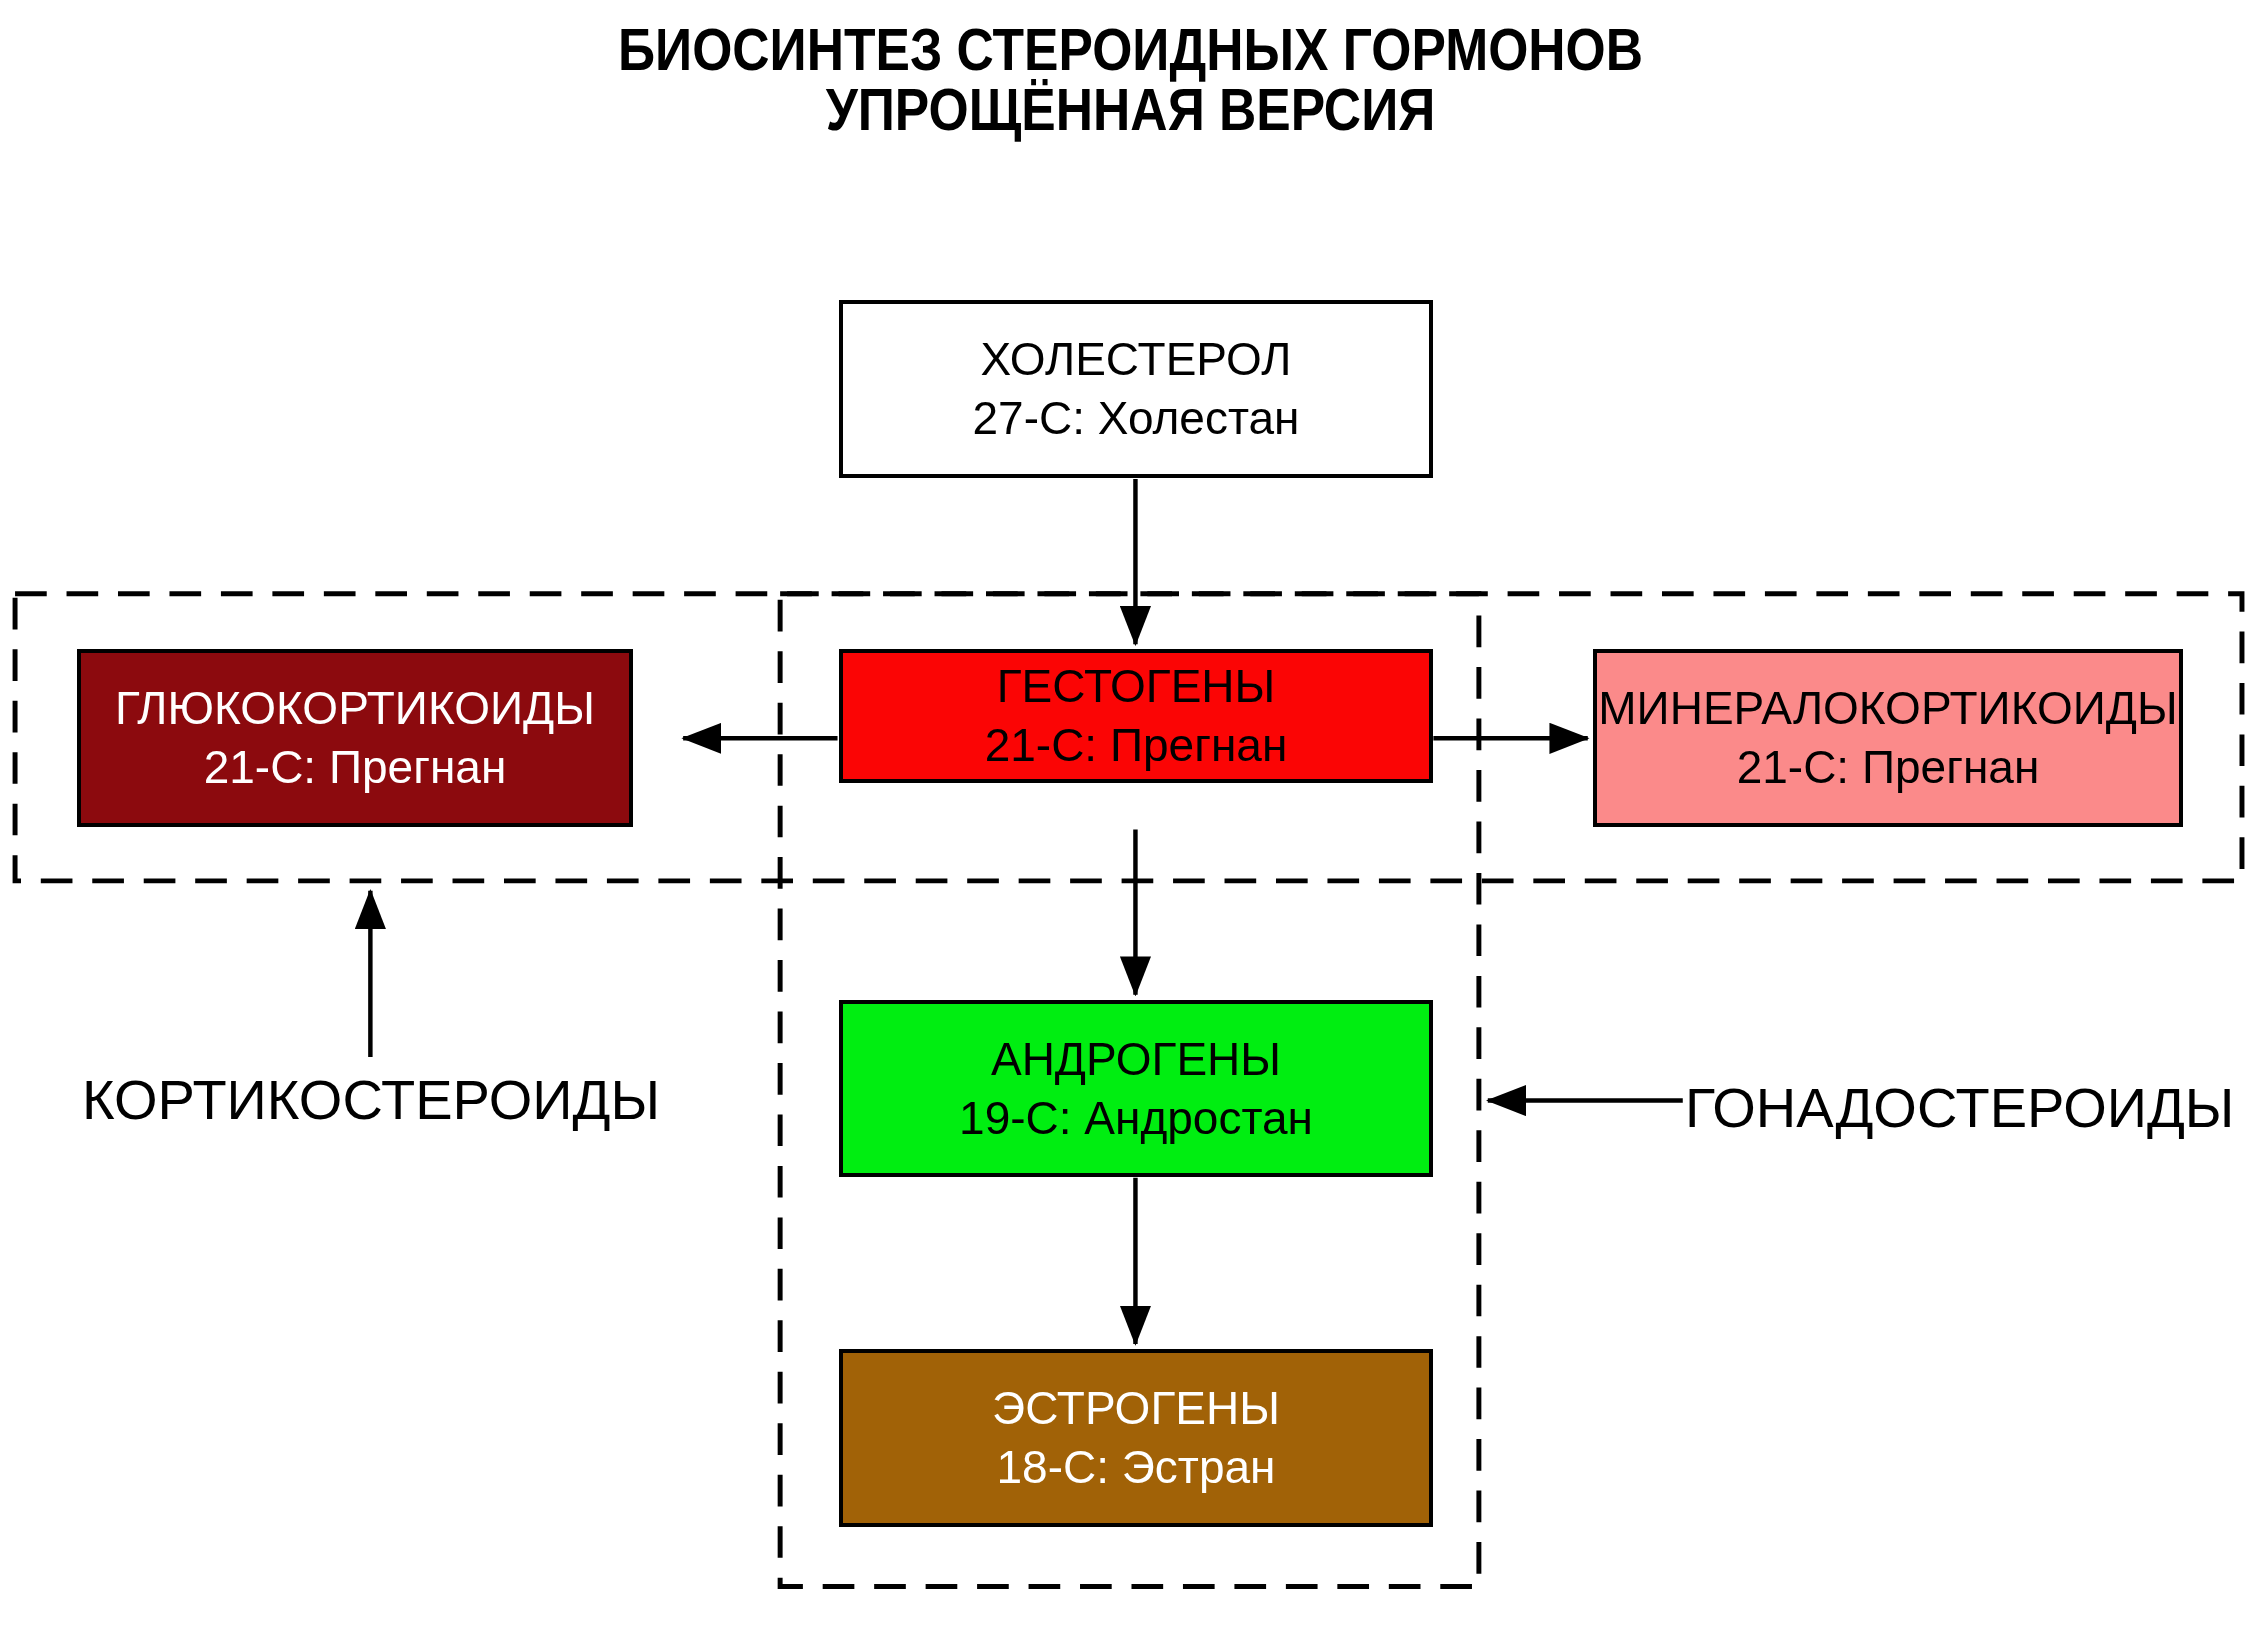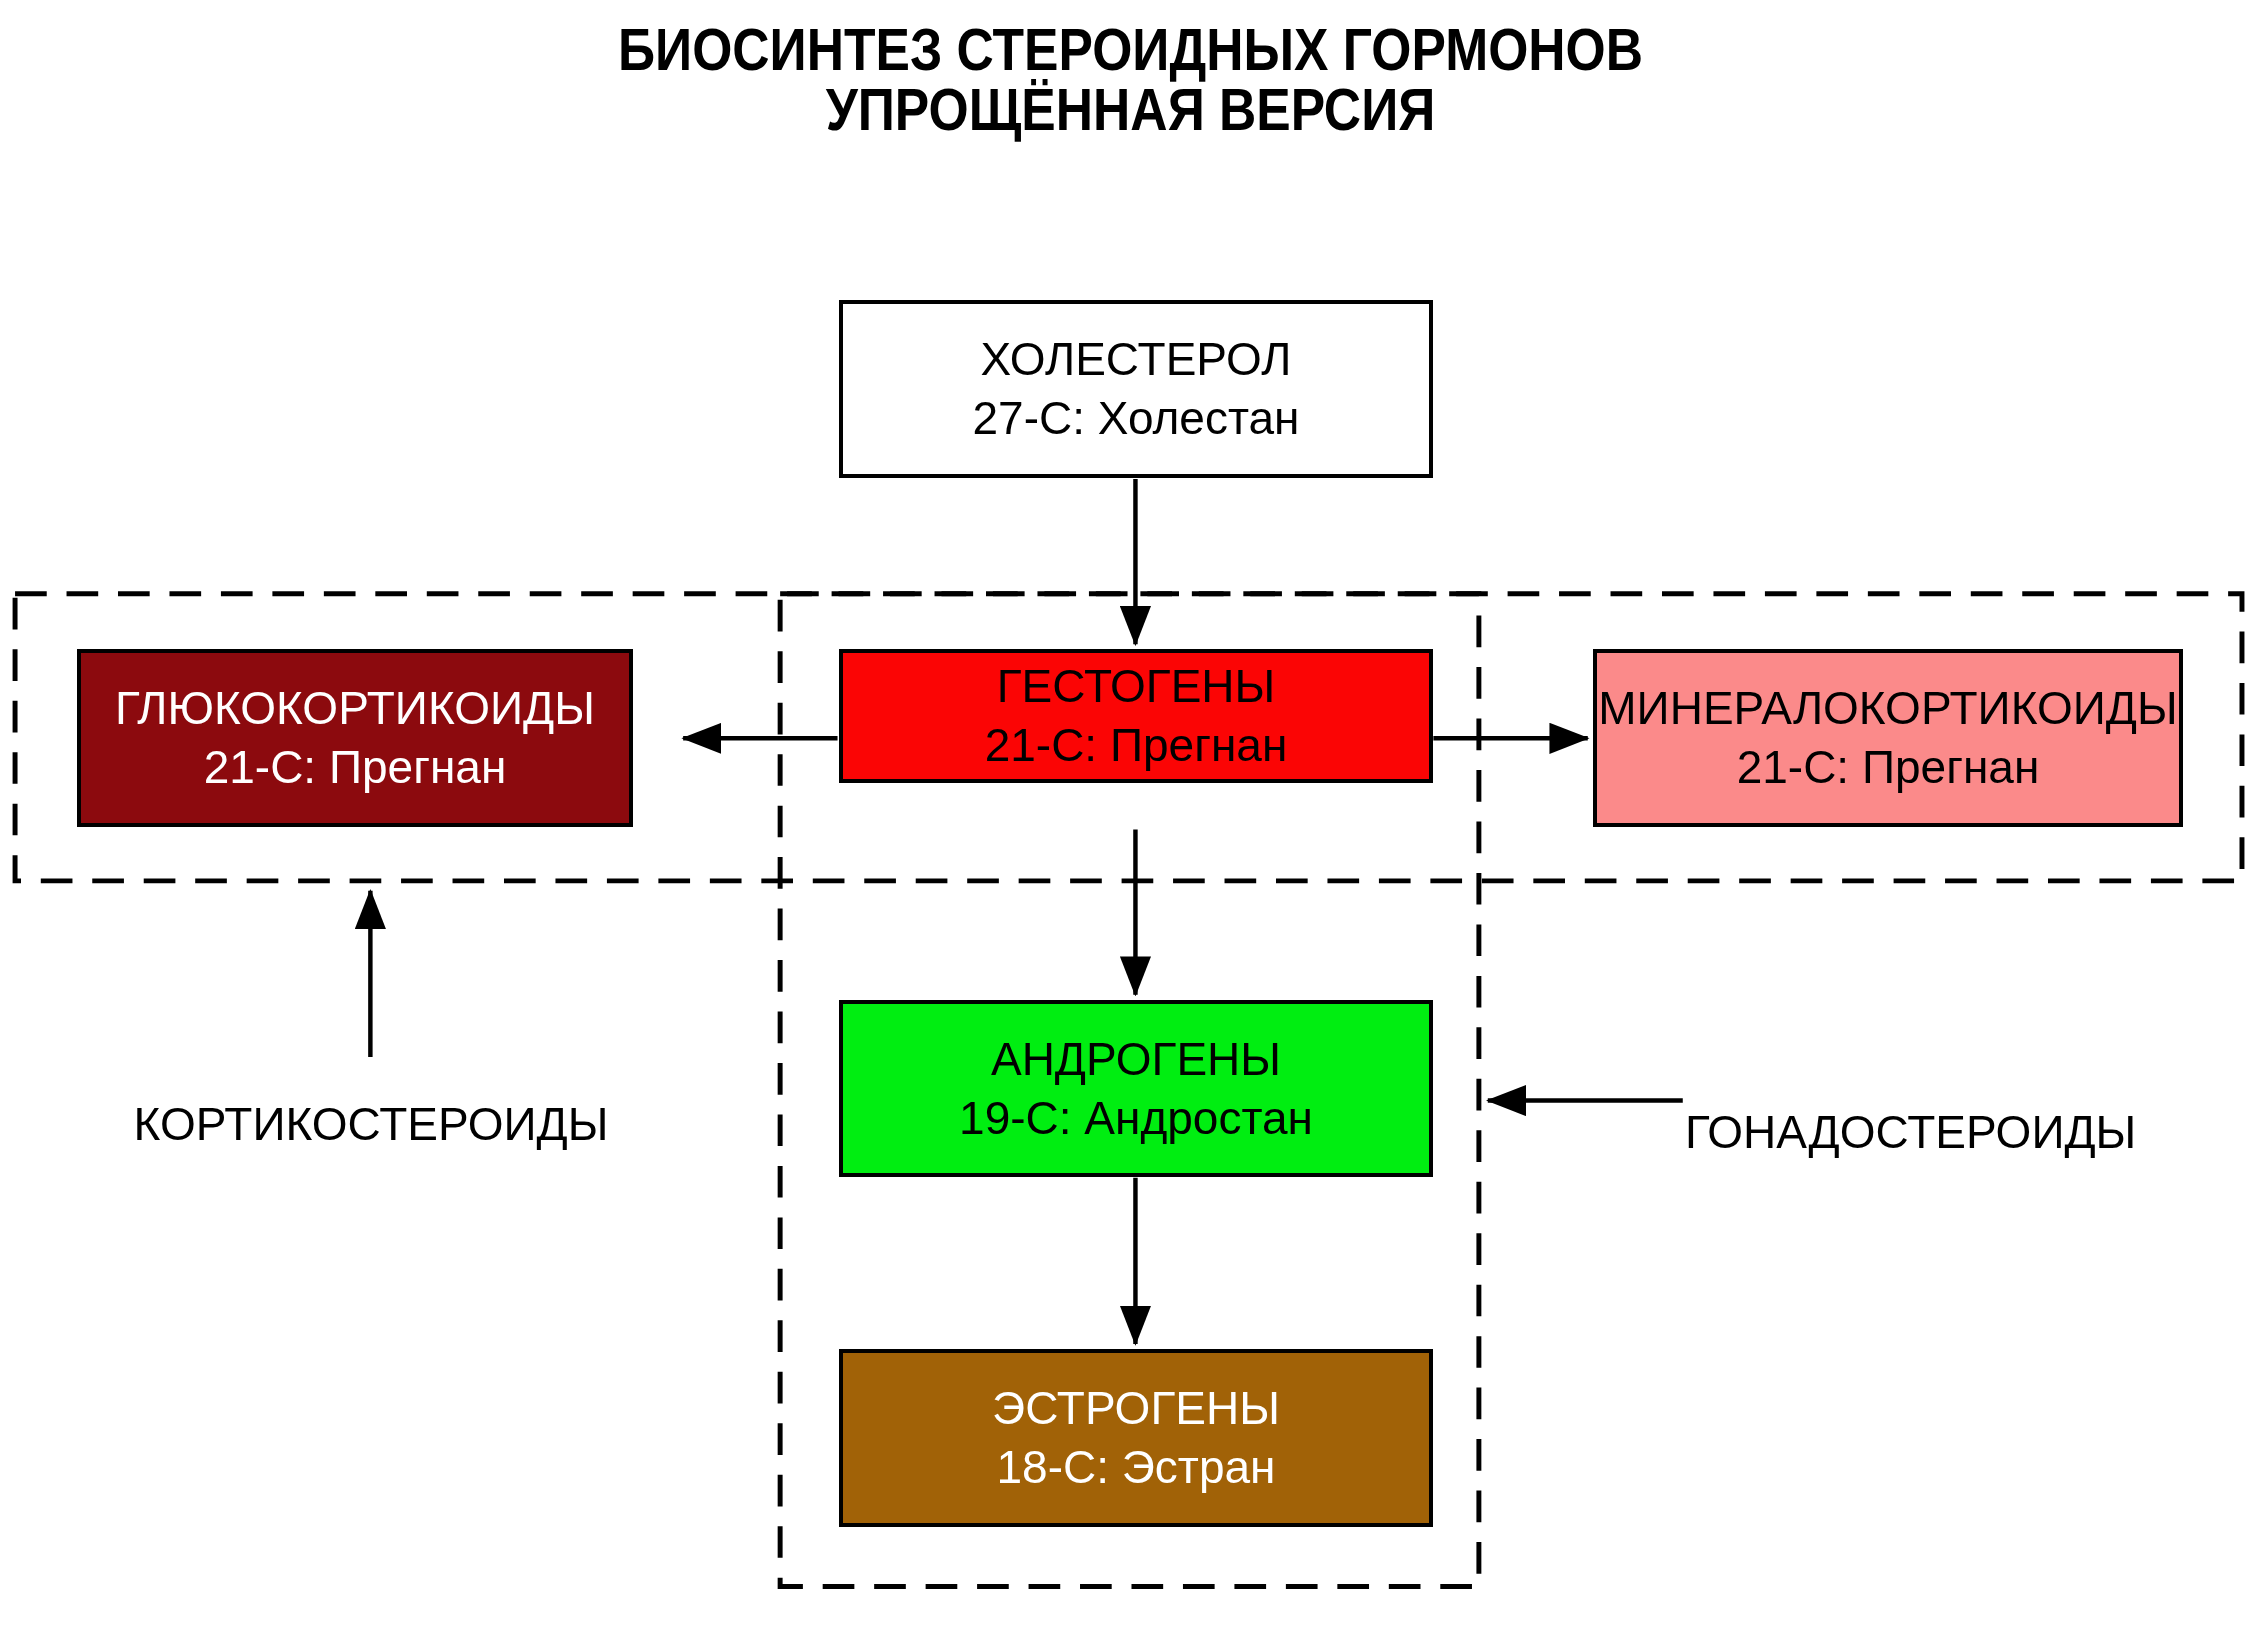--- a/index.html
+++ b/index.html
@@ -20,21 +20,21 @@
   .node{
     position:absolute;box-sizing:border-box;
     border:4px solid #000;
     display:flex;flex-direction:column;align-items:center;justify-content:center;
     text-align:center;
   }
   .node-name,.node-formula{
     font-size:46px;line-height:1.28;white-space:nowrap;
   }
   .group-label{
-    position:absolute;font-size:46px;color:#000;white-space:nowrap;margin-top:30px;
+    position:absolute;font-size:56px;color:#000;white-space:nowrap;
   }
 </style>
 </head>
 <body>
 
 <div class="canvas">
 
   <svg class="svg-layer" viewBox="0 0 2284 1657">
     <defs>
       <marker id="ah" viewBox="0 0 9 7" refX="8.6" refY="3.5" markerWidth="9" markerHeight="7" markerUnits="strokeWidth" orient="auto">

